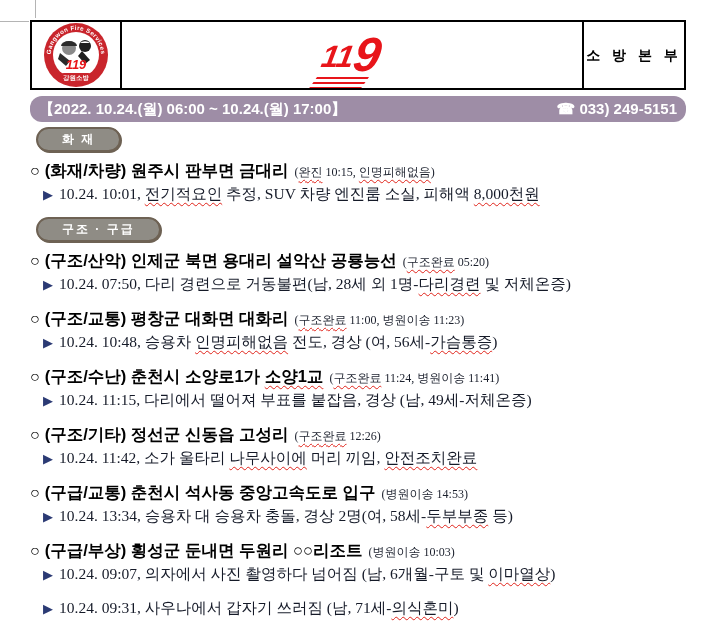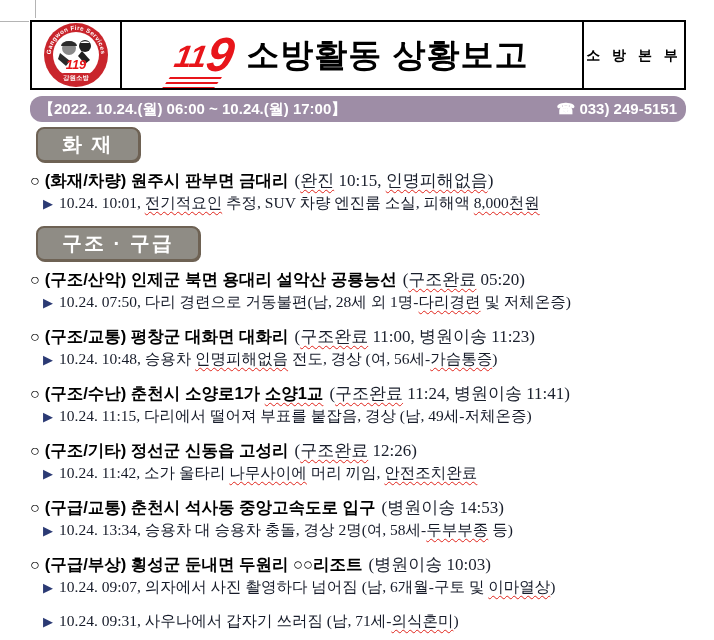--- a/index.html
+++ b/index.html
@@ -30,27 +30,27 @@
   .main-title{font-size:33px;font-weight:800;color:#000;letter-spacing:1px;white-space:nowrap;}
 
   
   .info-bar{position:absolute;left:30px;top:96px;width:656px;height:26px;background:#9e8da6;
       color:#fff;font-weight:bold;font-size:15px;display:flex;align-items:center;
       justify-content:space-between;padding:0 9px;box-sizing:border-box;border-radius:12px;}
 
   
   .content{position:absolute;left:30px;top:127px;width:660px;}
   .section-badge{display:inline-block;background:#8f8c85;border:2px solid #6e6254;
-      box-shadow:1px 1px 0 #6e6254;border-radius:8px;color:#fff;font-weight:bold;
-      font-size:20px;padding:2px 24px;margin:0 0 7px 6px;letter-spacing:2px;}
+      box-shadow:1px 1px 0 #6e6254;border-radius:13px;color:#fff;font-weight:bold;
+      font-size:12px;padding:2px 24px;margin:0 0 7px 6px;letter-spacing:2px;}
   .section + .section{margin-top:4px;}
   .item{margin-bottom:11px;}
   .head-line{font-size:16.5px;font-weight:bold;color:#000;line-height:22px;white-space:nowrap;}
   .head-line .circ{font-weight:normal;font-size:16px;margin-right:5px;}
-  .head-line .note{font-weight:normal;font-size:17px;color:#1a1f2c;
+  .head-line .note{font-weight:normal;font-size:12px;color:#1a1f2c;
       font-family:"Liberation Serif",serif;margin-left:6px;}
   .detail-line{font-size:15.5px;line-height:22px;color:#151a28;padding-left:13px;
       font-family:"Liberation Serif",serif;white-space:nowrap;}
   .detail-line .tri{color:#2b3a74;font-size:13px;margin-right:6px;font-family:"Liberation Sans",sans-serif;}
   .sq{text-decoration:underline wavy #e0241b 1px;text-underline-offset:3px;}
 </style>
 </head>
 <body>
 
 <div class="page">
@@ -78,21 +78,20 @@
         <rect x="18" y="52" width="32" height="9" rx="4" fill="#c9252c"></rect>
         <text x="34" y="59" text-anchor="middle" font-size="6.5" fill="#ffffff" font-weight="bold" font-family="Liberation Sans, sans-serif">강원소방</text>
       </svg>
     </div>
     <div class="cell cell-title">
       <span class="logo119">
         <span class="d11">11</span>
         <span class="d9">9</span>
         <span class="speed-lines"></span>
       </span>
-      <span class="main-title">소방활동 상황보고</span>
     </div>
     <div class="cell cell-office">
       <span class="office-l1">소 방 본 부</span>
     </div>
   </div>
 
   <div class="info-bar">
     <span>【2022. 10.24.(월) 06:00 ~ 10.24.(월) 17:00】</span>
     <span>☎ 033) 249-5151</span>
   </div>

